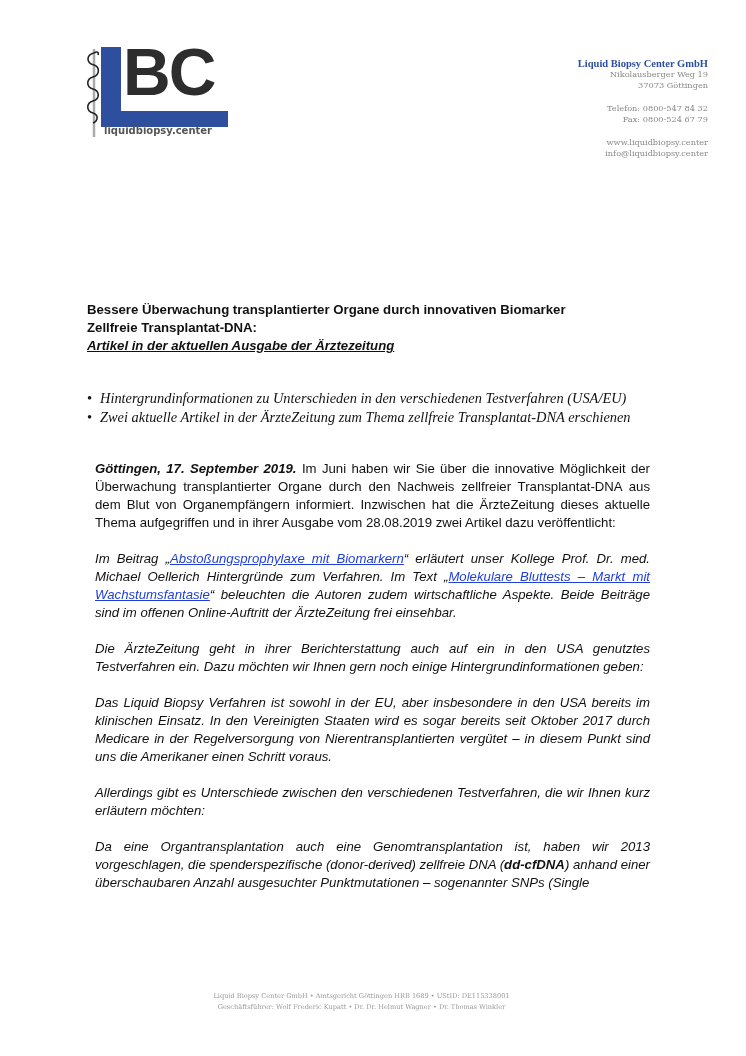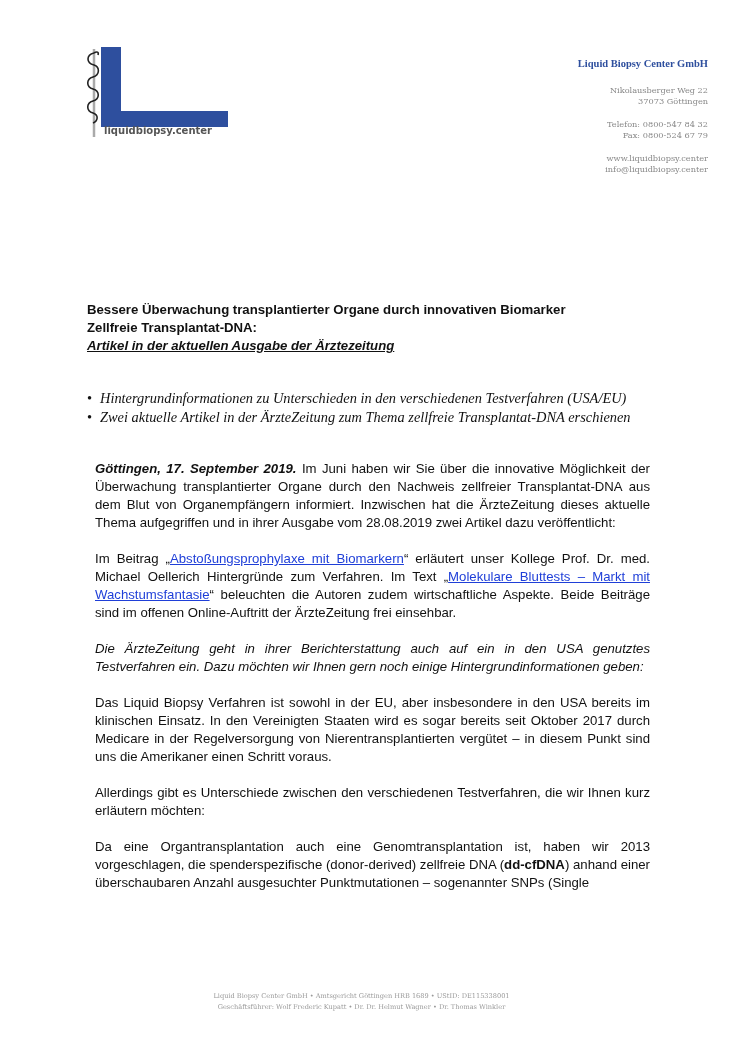--- a/index.html
+++ b/index.html
@@ -5,59 +5,60 @@
   html, body { margin: 0; padding: 0; background: #ffffff; }
   body { width: 746px; height: 1056px; position: relative; overflow: hidden; font-family: "Liberation Sans", sans-serif; color: #111; }
   .logo { position: absolute; left: 84px; top: 47px; width: 146px; height: 92px; }
   .logo-staff { position: absolute; left: 0; top: 0; width: 18px; height: 92px; }
   .logo-L-vert { position: absolute; left: 17px; top: 0; width: 20px; height: 80px; background: #2e4f9e; }
   .logo-L-horz { position: absolute; left: 17px; top: 64px; width: 127px; height: 16px; background: #2e4f9e; }
   .logo-BC { position: absolute; left: 39px; top: -8px; font-family: "Liberation Sans", sans-serif; font-weight: bold; font-size: 66px; letter-spacing: -2px; color: #2d2d2d; line-height: 1; }
   .logo-url { position: absolute; left: 20px; top: 78px; font-family: "DejaVu Sans", sans-serif; font-weight: bold; font-size: 10px; color: #555; letter-spacing: 0px; }
 
   .company { position: absolute; right: 38px; top: 58px; text-align: right; font-family: "DejaVu Serif", serif; color: #888; font-size: 8.2px; line-height: 11px; }
-  .company-name { font-family: "Liberation Serif", serif; font-weight: bold; font-size: 10.5px; color: #2e4f9e; margin-bottom: 16px; }
+  .company-name { font-family: "Liberation Serif", serif; font-weight: bold; font-size: 10.5px; color: #2e4f9e; }
   .company .block { margin-bottom: 12px; }
 
   .content { position: absolute; left: 87px; top: 301px; width: 571px; font-size: 13.2px; line-height: 18px; }
   .title-block { font-weight: bold; font-size: 13.2px; line-height: 18px; }
   .title-block .sub { font-style: italic; text-decoration: underline; }
 
   .bullets { list-style: none; padding: 0; margin: 34px 0 0 0; font-family: "Liberation Serif", serif; font-style: italic; font-size: 14.4px; line-height: 19px; }
   .bullets li { position: relative; padding-left: 13px; }
   .bullets li::before { content: "\2022"; position: absolute; left: 0; top: 0; font-style: normal; }
 
   p { margin: 8px; text-align: justify; }
   .p1 { margin-top: 33px; }
-  .p { margin-top: 18px; }
+  .p { margin-top: 18px; font-style: italic; }
   .loc { font-weight: bold; font-style: italic; }
   .it { font-style: italic; }
   a { color: #1f3fd8; text-decoration: underline; }
   b { font-weight: bold; }
 
   .footer { position: absolute; left: 0; width: 723px; top: 991px; text-align: center; font-family: "DejaVu Serif", serif; font-size: 6.6px; line-height: 11px; color: #999; }
 </style>
 </head>
 <body>
 
 <div class="logo">
   <svg class="logo-staff" viewBox="0 0 18 92" width="18" height="92">
     <line x1="10" y1="2" x2="10" y2="90" stroke="#aaa" stroke-width="2.5"></line>
     <path d="M10 6 C2 8, 2 16, 10 18 C16 20, 16 28, 9 30 C2 32, 2 40, 9 42 C16 44, 16 52, 9 54 C2 56, 2 64, 9 66 C15 68, 14 74, 9 76" fill="none" stroke="#222" stroke-width="1.6"></path>
     <path d="M10 6 C13 4, 15 5, 14 8" fill="none" stroke="#222" stroke-width="1.6"></path>
   </svg>
   <div class="logo-L-vert"></div>
   <div class="logo-L-horz"></div>
+  <div class="logo-BC">BC</div>
   <div class="logo-url">liquidbiopsy.center</div>
 </div>
 
 <div class="company">
   <div class="company-name">Liquid Biopsy Center GmbH</div>
   <div class="block">
-    <div>Nikolausberger Weg 22</div>
+    <div>Nikolausberger Weg 19</div>
     <div>37073 Göttingen</div>
   </div>
   <div class="block">
     <div>Telefon: 0800-547 84 32</div>
     <div>Fax: 0800-524 67 79</div>
   </div>
   <div class="block">
     <div>www.liquidbiopsy.center</div>
     <div>info@liquidbiopsy.center</div>
   </div>

